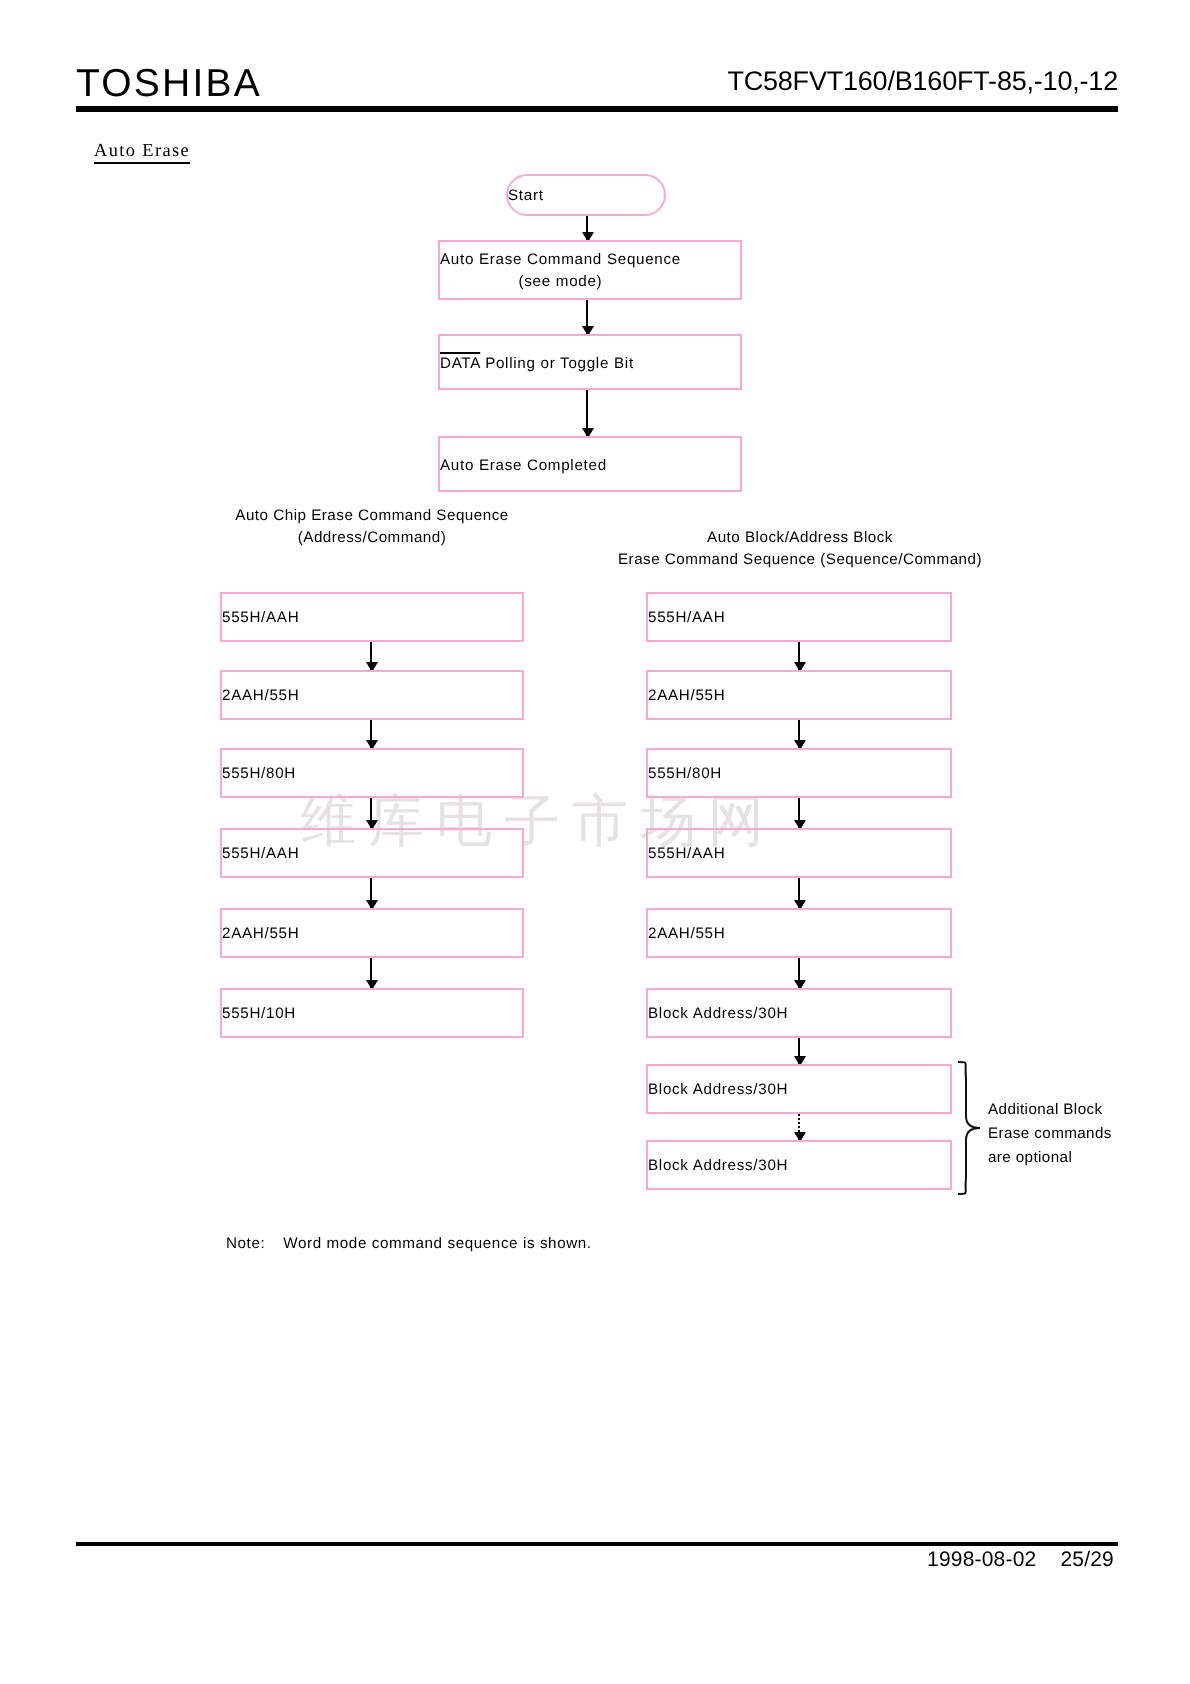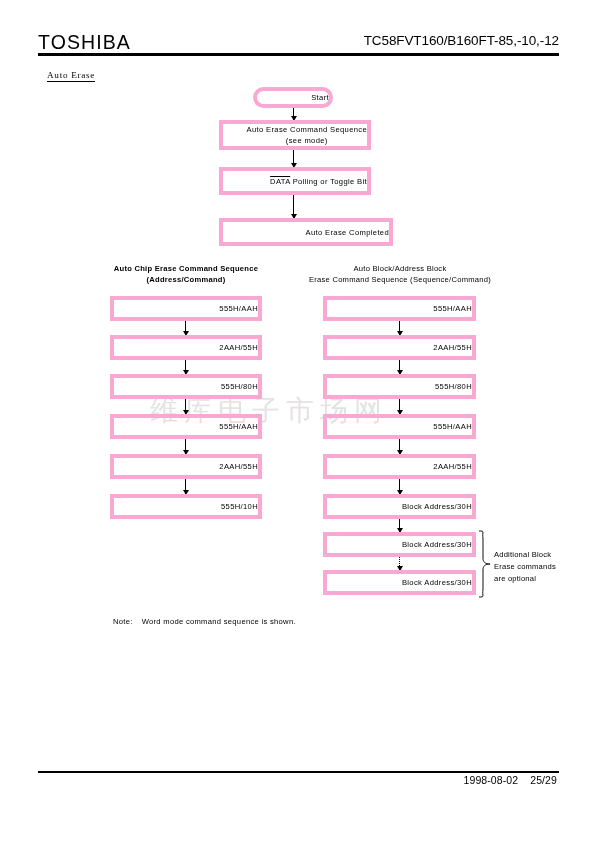--- a/index.html
+++ b/index.html
@@ -73,25 +73,25 @@
     font-size: 9.2px;
     letter-spacing: 0.7px;
     border-bottom: 1px solid #000;
     padding-bottom: 1px;
     font-family: "Liberation Serif", serif;
   }
 
   
   .fbox {
     position: absolute;
-    border: 4px solid #f9a8d4;
+    border: 1px solid #f9a8d4;
     background: transparent;
     display: flex;
     align-items: center;
-    justify-content: flex-end;
+    justify-content: flex-start;
     text-align: center;
     font-size: 7.6px;
     line-height: 1.45;
     letter-spacing: 0.35px;
     box-sizing: border-box;
     z-index: 2;
   }
   .fbox.oval {
     border-radius: 12px;
   }
@@ -204,25 +204,25 @@
   </div>
   <div class="arrow" style="left:293px; top:150px; height:17px;"></div>
 
   <div class="fbox" style="left:219px; top:167px; width:152px; height:28px;">
     <div>
       <span class="overline">DATA</span><span> Polling or Toggle Bit</span>
     </div>
   </div>
   <div class="arrow" style="left:293px; top:195px; height:23px;"></div>
 
-  <div class="fbox" style="left:219px; top:218px; width:174px; height:28px;">
+  <div class="fbox" style="left:219px; top:218px; width:152px; height:28px;">
     <span>Auto Erase Completed</span>
   </div>
 
-  <div class="col-cap" style="left:104px; top:263px; width:164px;font-weight:bold;">
+  <div class="col-cap" style="left:104px; top:252px; width:164px;">
     <div>Auto Chip Erase Command Sequence</div>
     <div>(Address/Command)</div>
   </div>
 
   <div class="fbox" style="left:110px; top:296px; width:152px; height:25px;">
     <span>555H/AAH</span>
   </div>
   <div class="arrow" style="left:185px; top:321px; height:14px;"></div>
 
   <div class="fbox" style="left:110px; top:335px; width:152px; height:25px;">

